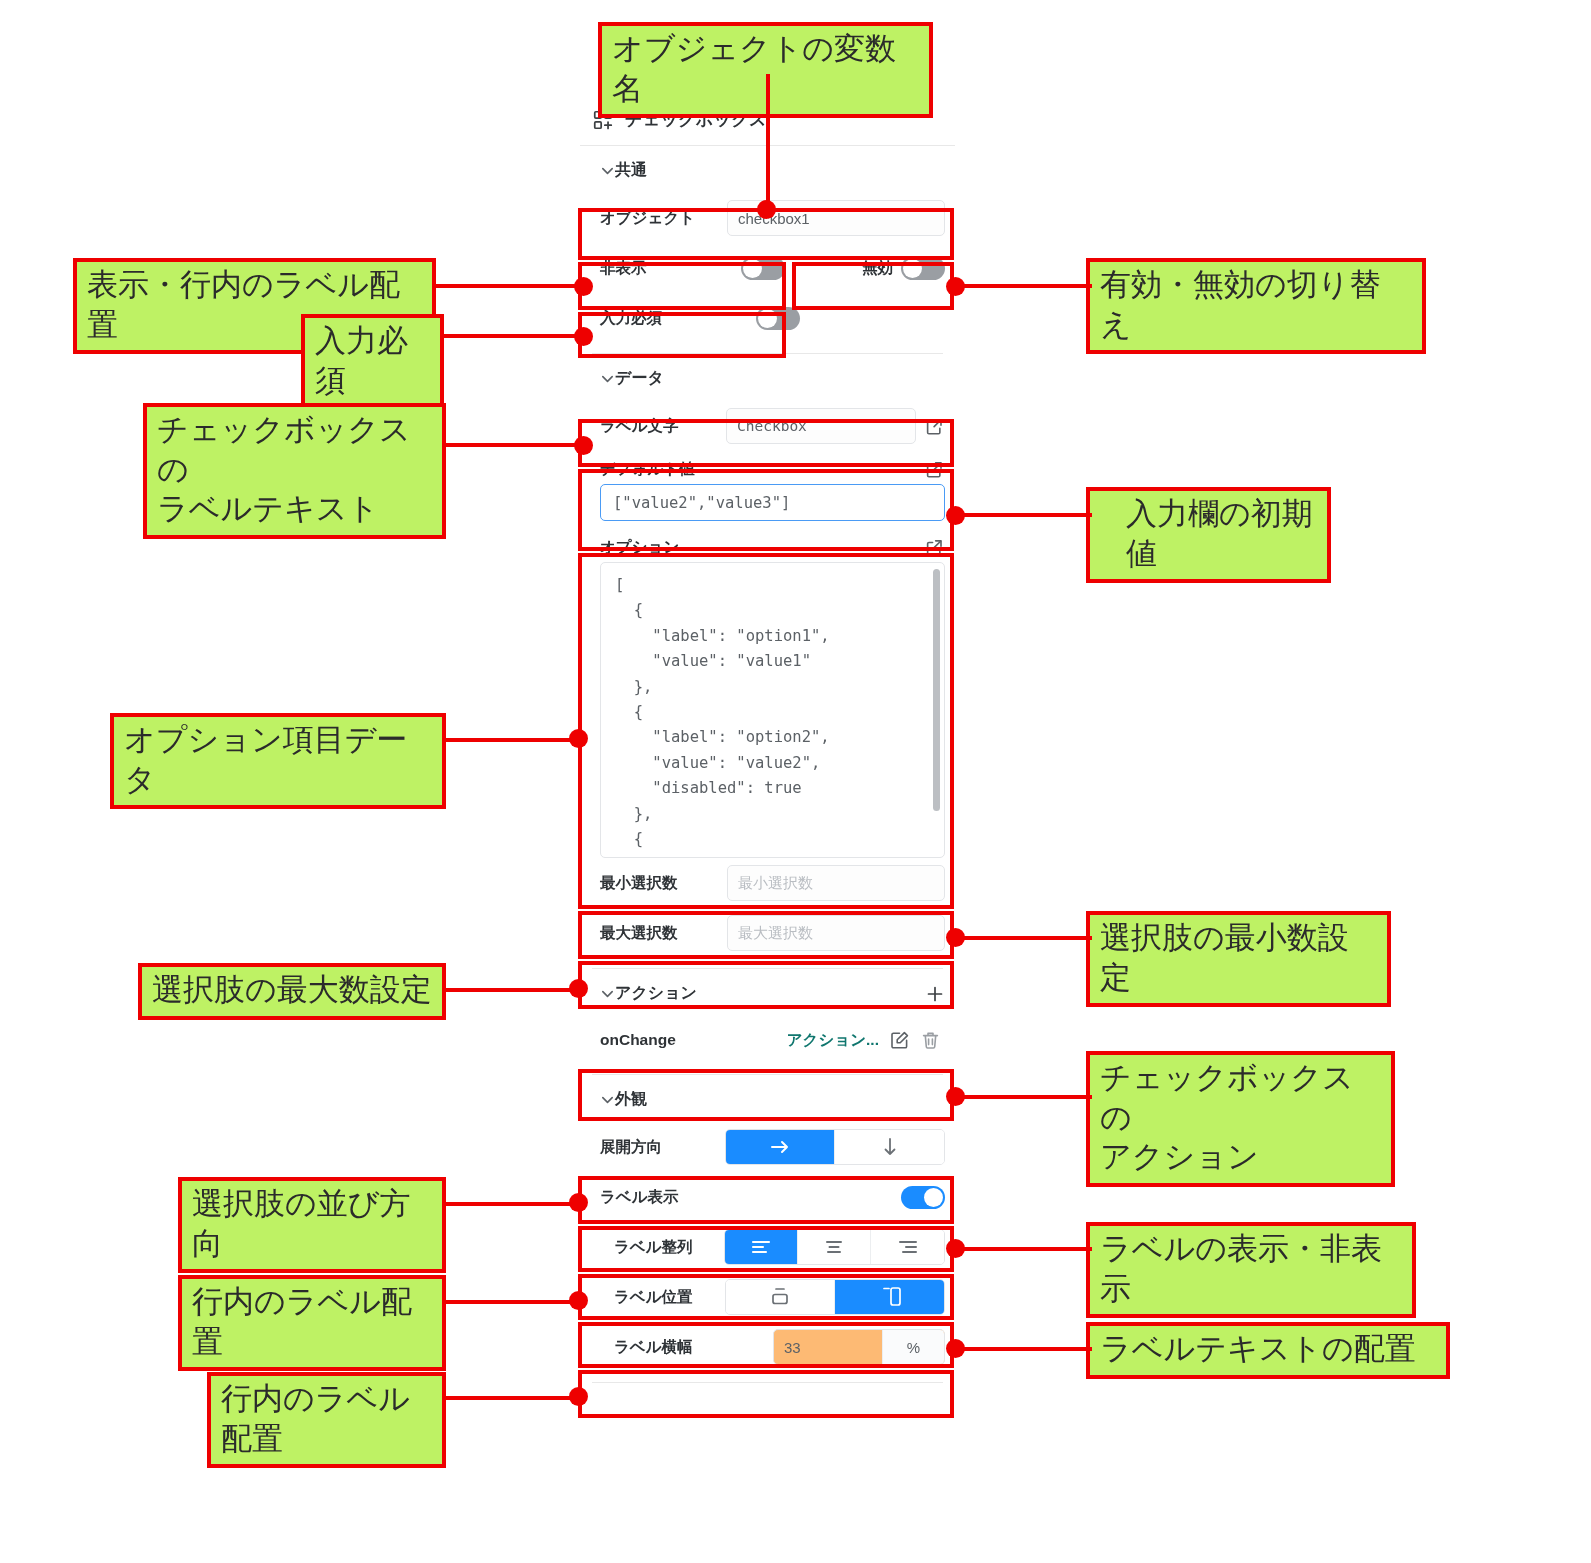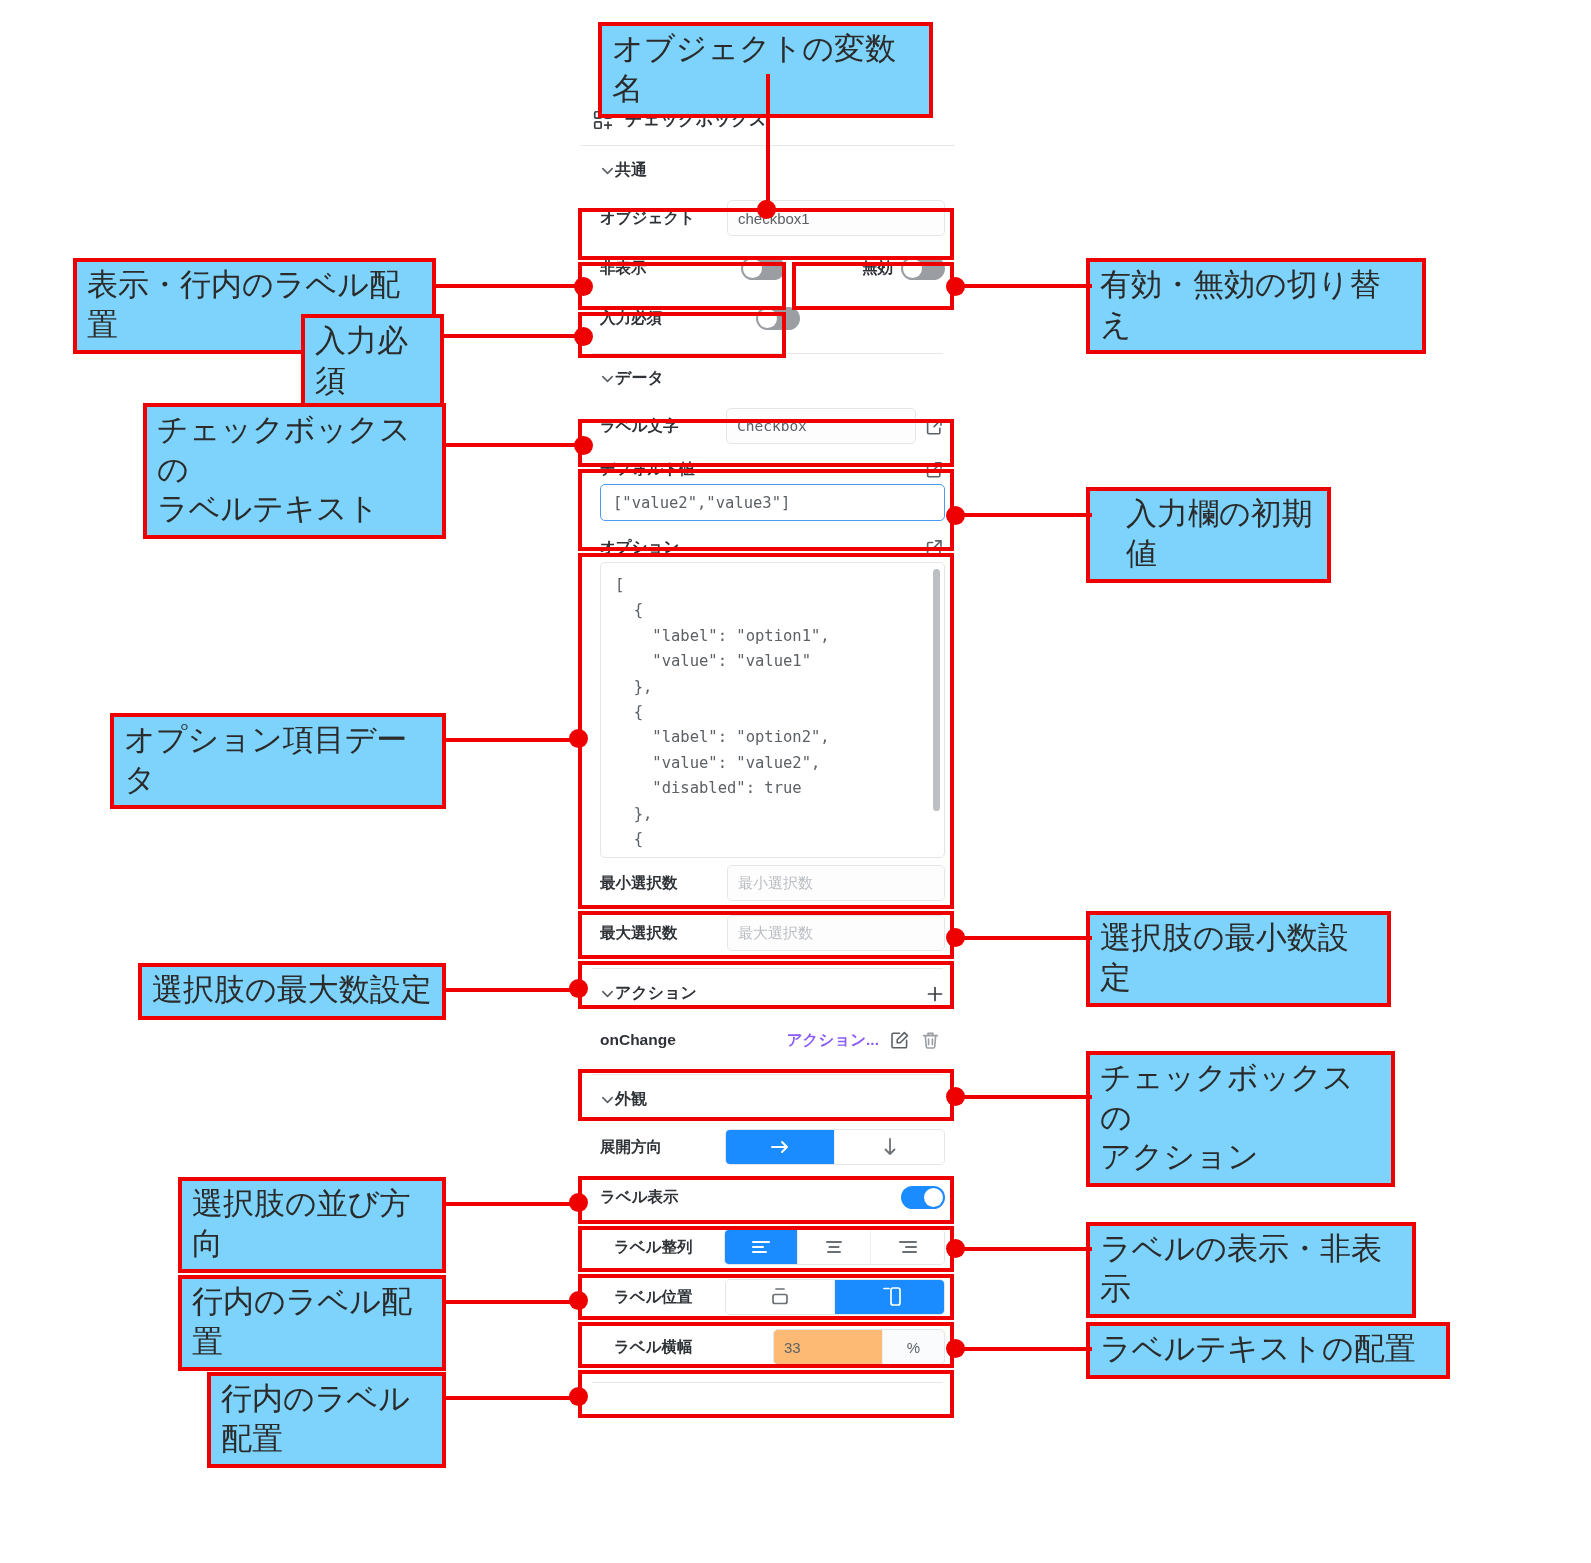--- a/index.html
+++ b/index.html
@@ -123,40 +123,40 @@
     border-right: 1px solid #eceef0;
     background: #fff;
   }
   .seg .sg:last-child { border-right: none; }
   .seg .sg.sel { background: #1a8cff; }
   .seg .sg svg { display:block; }
 
   
   .action-row { display:flex; align-items:center; height:48px; padding: 0 14px 0 20px; gap: 10px; }
   .action-row .akey { font-size:15.5px; font-weight:bold; color:#2f3337; }
-  .action-row .aval { font-size:15.5px; font-weight:bold; color:#8b5cf6; margin-left:auto;}
+  .action-row .aval { font-size:15.5px; font-weight:bold; color:#0f766e; margin-left:auto;}
   .icbtn { width:21px; height:21px; display:block; flex:0 0 auto;}
 
   
   .numunit { display:flex; height:36px; width:172px; border:1px solid #e3e5e8; border-radius:5px; overflow:hidden; background:#fdba74;}
   .numunit .nv { flex:1 1 auto; display:flex; align-items:center; padding:0 10px; font-size:15px; color:#5c6166;}
   .numunit .un { width:62px; display:flex; align-items:center; justify-content:center;
                  border-left:1px solid #eceef0; background:#fafbfc; font-size:15px; color:#5c6166;}
 
   
   #overlay { position:absolute; inset:0; pointer-events:none; }
   .hl {
     position: absolute;
     border: 4px solid #ee0000;
     background: transparent;
   }
   .note {
     position: absolute;
     border: 4px solid #ee0000;
-    background: #7dd3fc;
+    background: #bef264;
     color: #2b2b2b;
     font-size: 31px;
     line-height: 1.28;
     padding: 3px 10px 6px 10px;
     white-space: pre-line;
     font-family: "Liberation Sans","DejaVu Sans", sans-serif;
   }
   .lead { position:absolute; background:#ee0000; }
   .lead.h { height: 4px; }
   .lead.v { width: 4px; }

